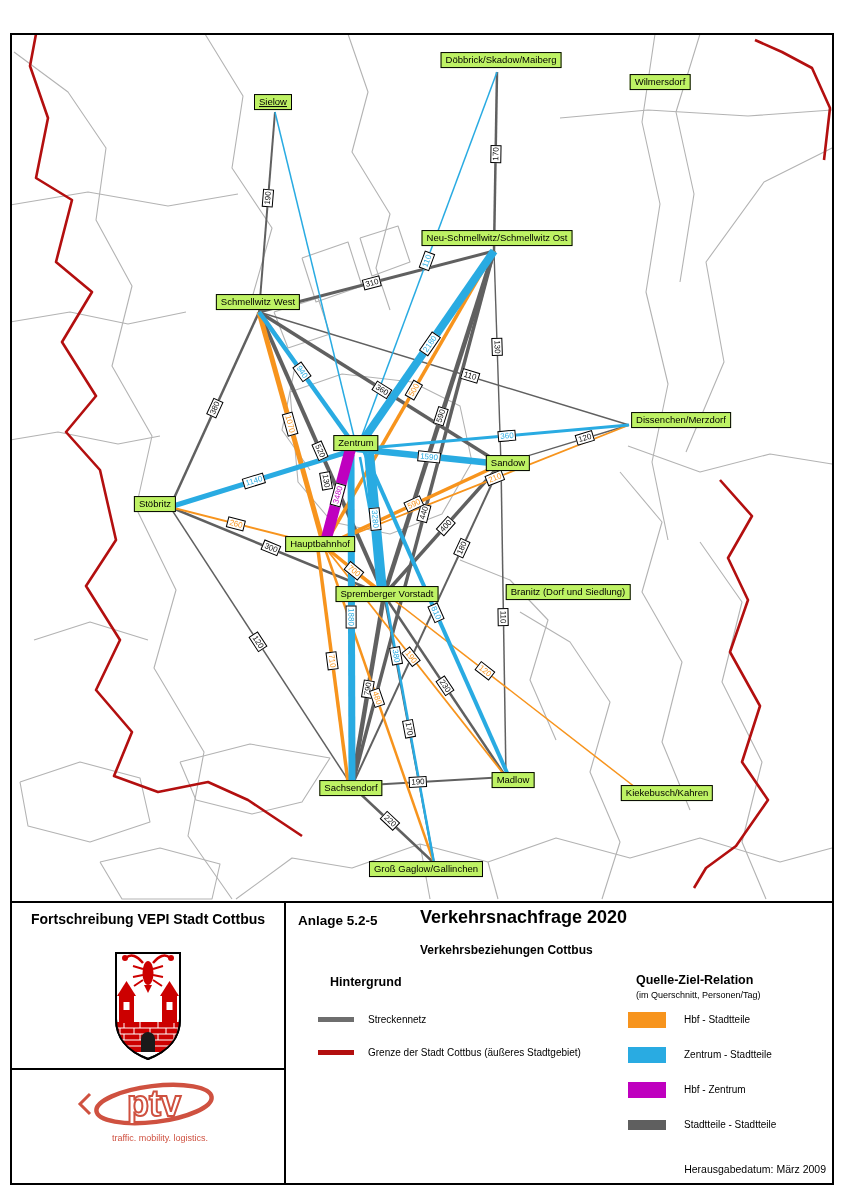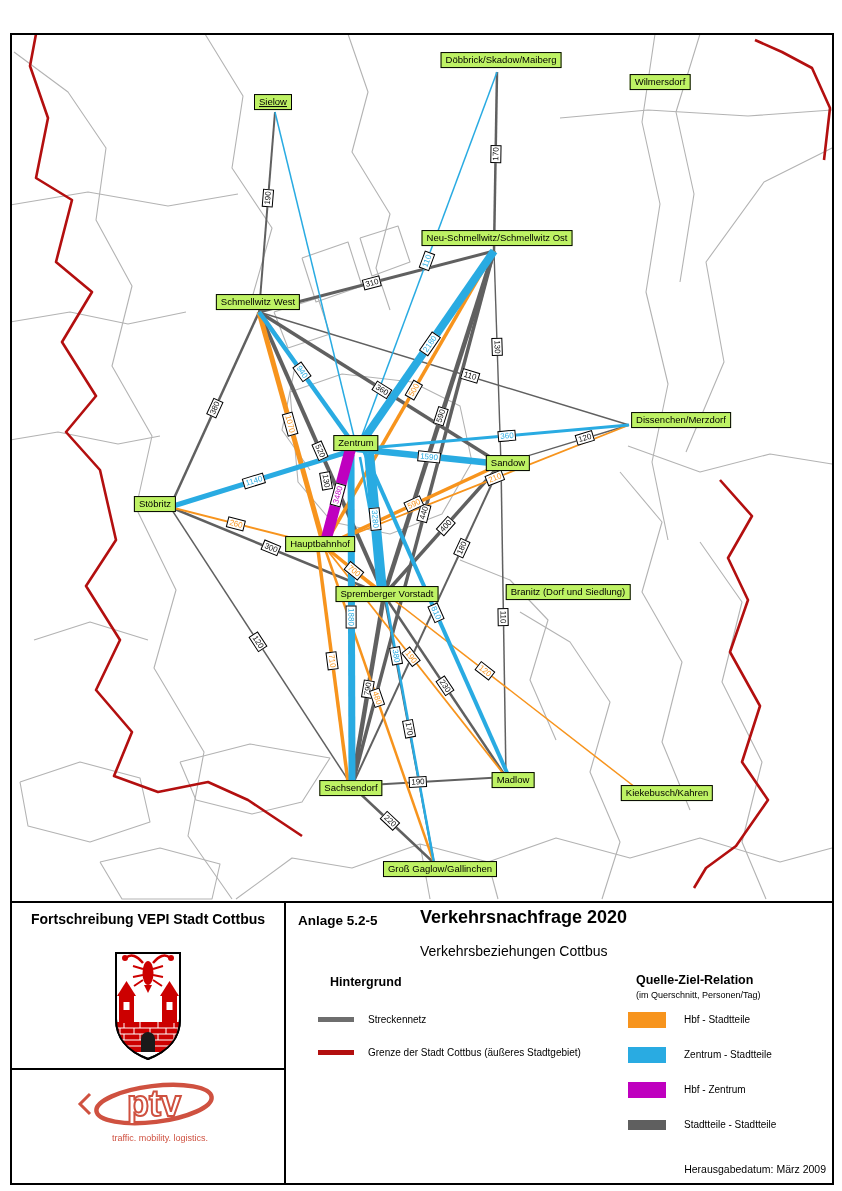--- a/index.html
+++ b/index.html
@@ -18,21 +18,21 @@
   .flow-label{position:absolute;background:#fff;border:1px solid #000;padding:0 1.5px;
     font-size:8px;line-height:1.15;white-space:nowrap;}
   
   #left-header{left:10px;top:911px;width:276px;text-align:center;font-weight:bold;font-size:14px;}
   #crest{left:110px;top:950px;}
   #ptv-logo{left:76px;top:1080px;}
   #ptv-tagline{left:10px;top:1133px;width:300px;text-align:center;font-size:9px;color:#cf5140;}
   #company{left:10px;top:1149px;width:308px;text-align:center;font-weight:bold;font-size:14px;margin-top:43px;}
   #anlage{left:298px;top:913px;font-weight:bold;font-size:13.5px;}
   #sheet-title{left:420px;top:907px;font-weight:bold;font-size:18px;}
-  #sheet-subtitle{left:420px;top:943px;font-weight:normal;font-size:14px;text-align:right;}
+  #sheet-subtitle{left:420px;top:943px;font-weight:bold;font-size:12px;text-align:right;}
   #bg-heading{left:330px;top:975px;font-weight:bold;font-size:12.5px;}
   #rel-heading{left:636px;top:973px;font-weight:bold;font-size:12.5px;}
   #rel-subheading{left:636px;top:990px;font-size:9px;}
   #bg-legend{left:314px;top:1003px;}
   #rel-legend{left:628px;top:1002px;}
   .leg-row{display:flex;align-items:center;height:33px;}
   .rel-row{display:flex;align-items:center;height:35px;}
   .line-swatch{width:36px;height:5px;margin:0 14px 0 4px;flex:none;}
   .rect-swatch{width:38px;height:16px;margin-right:18px;flex:none;}
   .rect-swatch.thin{height:10px;}
@@ -168,21 +168,21 @@
     <div class="place-box" style="left: 681px; top: 420px;">Dissenchen/Merzdorf</div>
     <div class="place-box" style="left: 356px; top: 443px;">Zentrum</div>
     <div class="place-box" style="left: 508px; top: 463px;">Sandow</div>
     <div class="place-box" style="left: 155px; top: 504px;">Stöbritz</div>
     <div class="place-box" style="left: 320px; top: 544px;">Hauptbahnhof</div>
     <div class="place-box" style="left: 387px; top: 594px;">Spremberger Vorstadt</div>
     <div class="place-box" style="left: 568px; top: 592px;">Branitz (Dorf und Siedlung)</div>
     <div class="place-box" style="left: 351px; top: 788px;">Sachsendorf</div>
     <div class="place-box" style="left: 513px; top: 780px;">Madlow</div>
     <div class="place-box" style="left: 667px; top: 793px;">Kiekebusch/Kahren</div>
-    <div class="place-box" style="left: 440px; top: 869px;">Groß Gaglow/Gallinchen</div>
+    <div class="place-box" style="left: 426px; top: 869px;">Groß Gaglow/Gallinchen</div>
   </div>
 
 <div id="frame" class="abs"></div>
 <div id="map-bottom" class="abs"></div>
 <div id="v-div" class="abs"></div>
 <div id="h-div-left" class="abs"></div>
 
 <div id="left-header" class="abs">Fortschreibung VEPI Stadt Cottbus</div>
 
 <svg id="crest" class="abs" width="76" height="114" viewBox="0 0 76 114">

